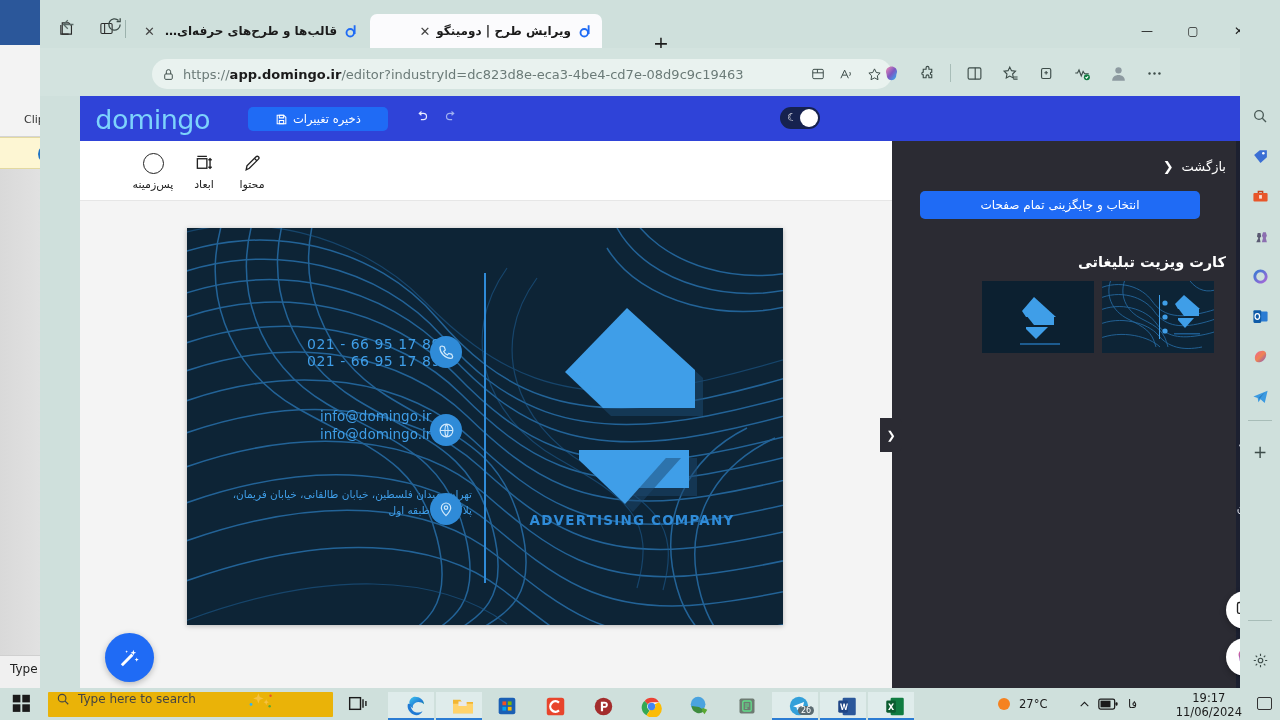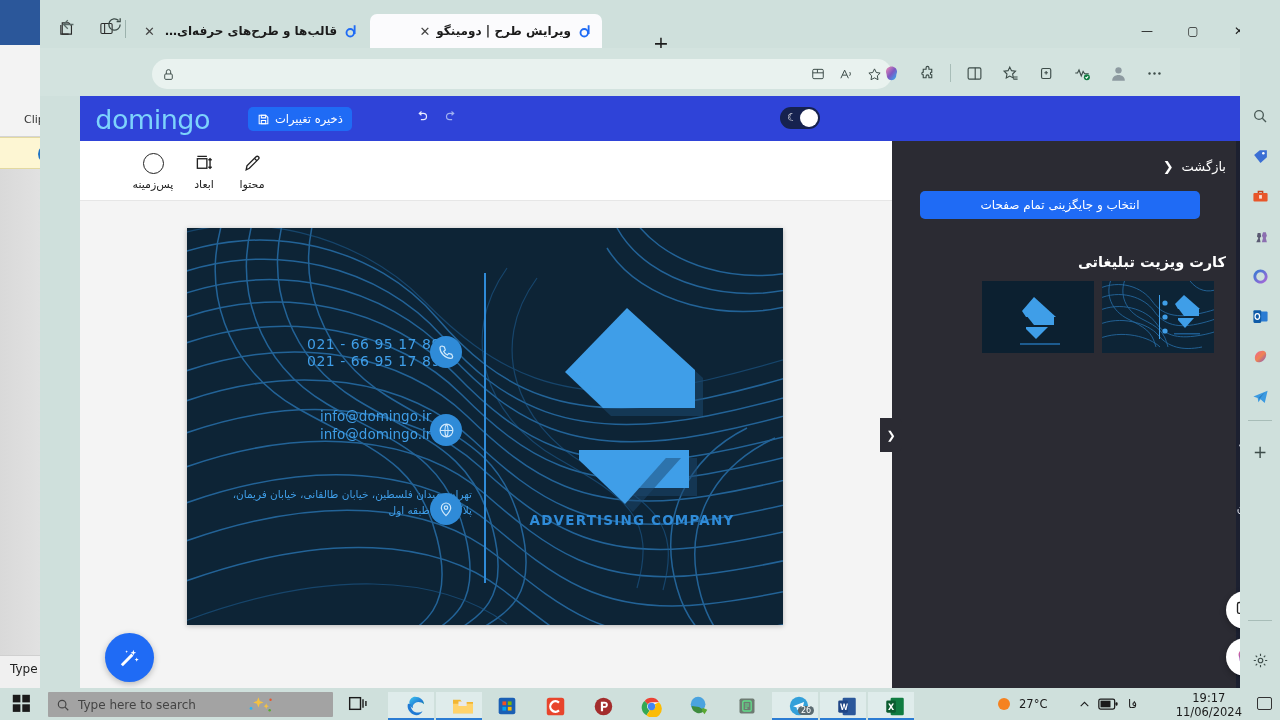--- a/index.html
+++ b/index.html
@@ -57,21 +57,21 @@
   .omni-ic { width:24px;height:24px;display:flex;align-items:center;justify-content:center;color:#3d4c49;font-size:13px;}
   .nav-right { position: absolute; top: 60px; display:flex; align-items:center; gap: 10px; }
   .nav-right .ic { width:26px;height:26px;display:flex;align-items:center;justify-content:center;}
 
   
   .page { position: absolute; left: 40px; top: 96px; width: 1200px; height: 592px; background: #fff; overflow: hidden;}
   .app-header { position: absolute; left: 0; top: 0; width: 1200px; height: 45px; background: #2f43d8; }
   .brand { position:absolute; right: 1070px; top: 8px; color:#7dd3fc; font-size: 27px; letter-spacing:-0.5px; font-weight:500;}
   .btn-save {
     position: absolute; left: 168px; top: 11px; height: 24px; background: #1f6bf5; color: #fff;
-    border-radius: 5px; font-size: 11.5px; display: flex; align-items: center; gap: 5px; padding: 0 9px; direction: rtl;
+    border-radius: 5px; font-size: 11.5px; display: flex; align-items: center; gap: 5px; padding: 0 27px; direction: rtl;
   }
   .undo, .redo { position: absolute; top: 13px; font-size:15px; color:#e7ebff; }
   .undo { left: 334px; } .redo { left: 364px; color:#9fb0f0;}
   .theme-toggle { position: absolute; left: 700px; top: 11px; width: 40px; height: 22px; border-radius: 11px; background: #16224f;}
   .theme-knob { position:absolute; right:2px; top:2px; width:18px;height:18px;border-radius:50%;background:#fff;}
   .theme-moon { position:absolute; left:7px; top:4px; color:#fff; font-size:11px;}
   .btn-sub {
     position:absolute; left: 746px; top: 105px; height: 26px; border:1px solid #fff; border-radius: 6px;
     color:#fff; font-size: 12px; display:flex; align-items:center; gap:5px; padding: 0 8px; direction: rtl;
   }
@@ -132,21 +132,21 @@
   .edge-sidebar { position:absolute; left:1240px; top:0; width:40px; height:688px; background:#cfe0dc;}
   .esb { position:absolute; left:8px; width:24px; height:24px; display:flex;align-items:center;justify-content:center; font-size:15px;}
   .esb-div { position:absolute; left:8px; width:24px; height:1px; background:#a8bdb8;}
 
   
   .wc { position:absolute; top:18px; width:40px; height:26px; display:flex;align-items:center;justify-content:center; font-size:12px; color:#1b1b1b;}
 
   
   .taskbar { position:absolute; left:0; top:688px; width:1280px; height:32px; background:#cfe0dc; }
   .tb-start { position:absolute; left:12px; top:6px; width:20px;height:20px;}
-  .tb-search { position:absolute; left:48px; top:4px; width:285px; height:25px; background:#a3a3a3; border-radius:1px; display:flex; align-items:center; gap:8px; padding-left:8px;}
+  .tb-search { position:absolute; left:48px; top:4px; width:285px; height:25px; background:#eab308; border-radius:1px; display:flex; align-items:flex-start; gap:8px; padding-left:8px;}
   .tb-search span { font-size:12px; color:#444;}
   .tb-taskview { position:absolute; left:348px; top:7px; width:22px; height:18px;}
   .tb-app { position:absolute; top:4px; width:46px; height:28px; display:flex; align-items:center; justify-content:center;}
   .tb-app.act { background:#dfeceb; box-shadow: inset 0 -2px 0 #2b7cd3; padding-left: 8px;}
   .tb-tray { position:absolute; top:0; height:32px; display:flex; align-items:center; font-size:11.5px; color:#1b1b1b;}
   .tb-clock { position:absolute; right:38px; top:3px; text-align:center; font-size:11.5px; color:#1b1b1b; line-height:1.25;}
   .tb-notif { position:absolute; right:8px; top:9px; width:15px;height:13px; border:1.4px solid #333; border-radius:2px;}
 </style>
 </head>
 <body>
@@ -228,20 +228,21 @@
           <path d="M20 12a8 8 0 1 1-2.3-5.6"></path>
           <path d="M20 3v5h-5"></path>
         </svg>
     </div>
 
     <div class="omnibox">
       <svg width="13" height="13" viewBox="0 0 24 24" fill="none" stroke="#3d4c49" stroke-width="1.8">
           <rect x="5" y="11" width="14" height="10" rx="2"></rect>
           <path d="M8 11V7a4 4 0 0 1 8 0v4"></path>
         </svg>
+      <span class="omni-url"><span>https://</span><b>app.domingo.ir</b><span>/editor?industryId=dc823d8e-eca3-4be4-cd7e-08d9c9c19463</span></span>
       <span class="omni-right">
         <span class="omni-ic">
           <svg width="14" height="14" viewBox="0 0 24 24" fill="none" stroke="#3d4c49" stroke-width="1.7">
               <rect x="3" y="4" width="18" height="16" rx="2"></rect>
               <path d="M3 10h18M11 4v6"></path>
             </svg>
         </span>
         <span class="omni-ic">
           <svg width="15" height="15" viewBox="0 0 24 24" fill="none" stroke="#3d4c49" stroke-width="1.6">
               <path d="M3 18L9 5l6 13M5.5 13h7"></path>

